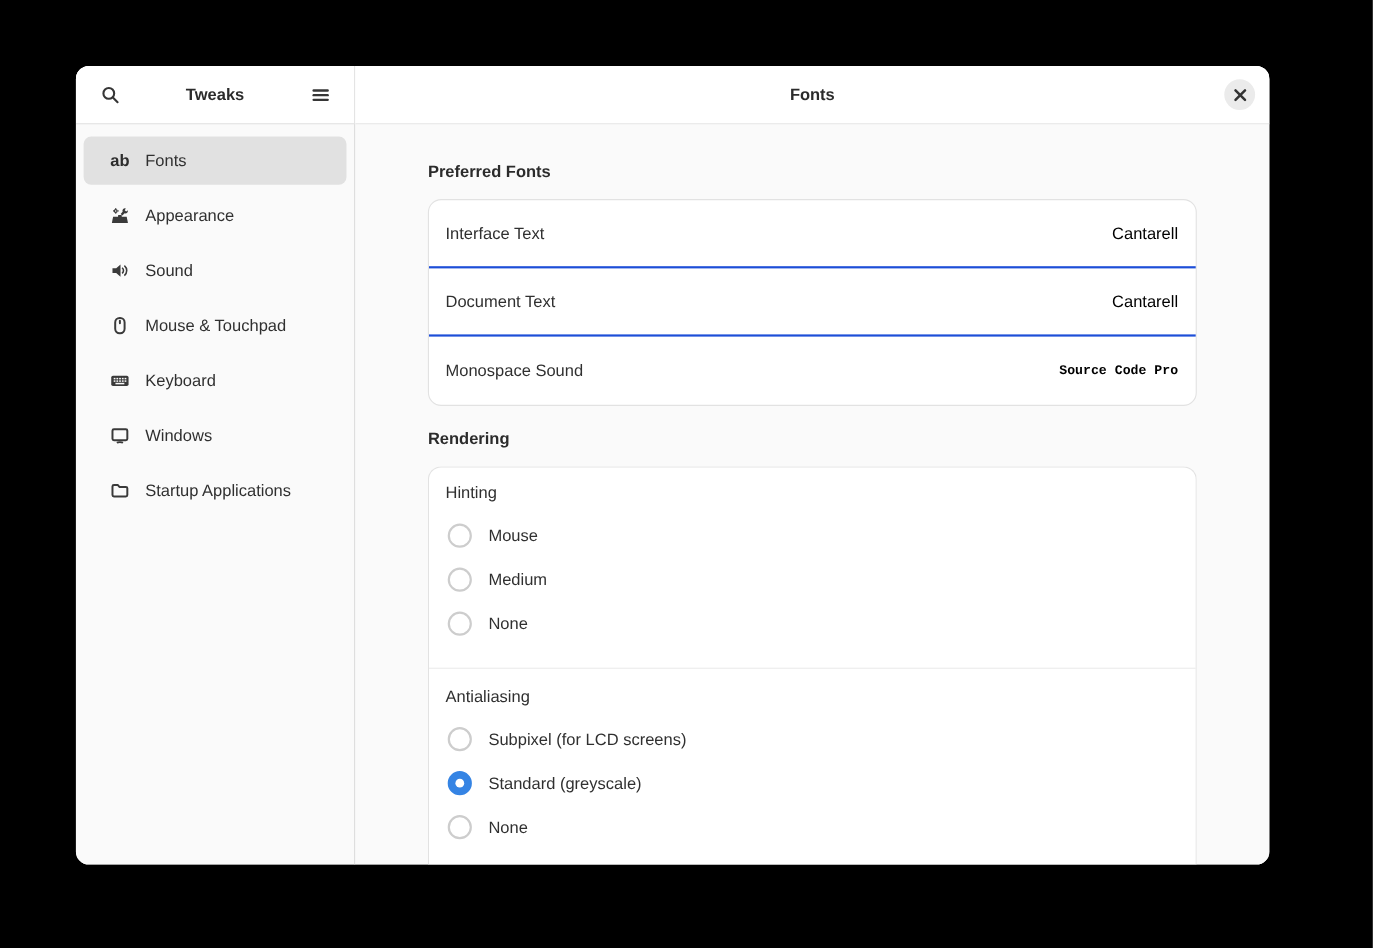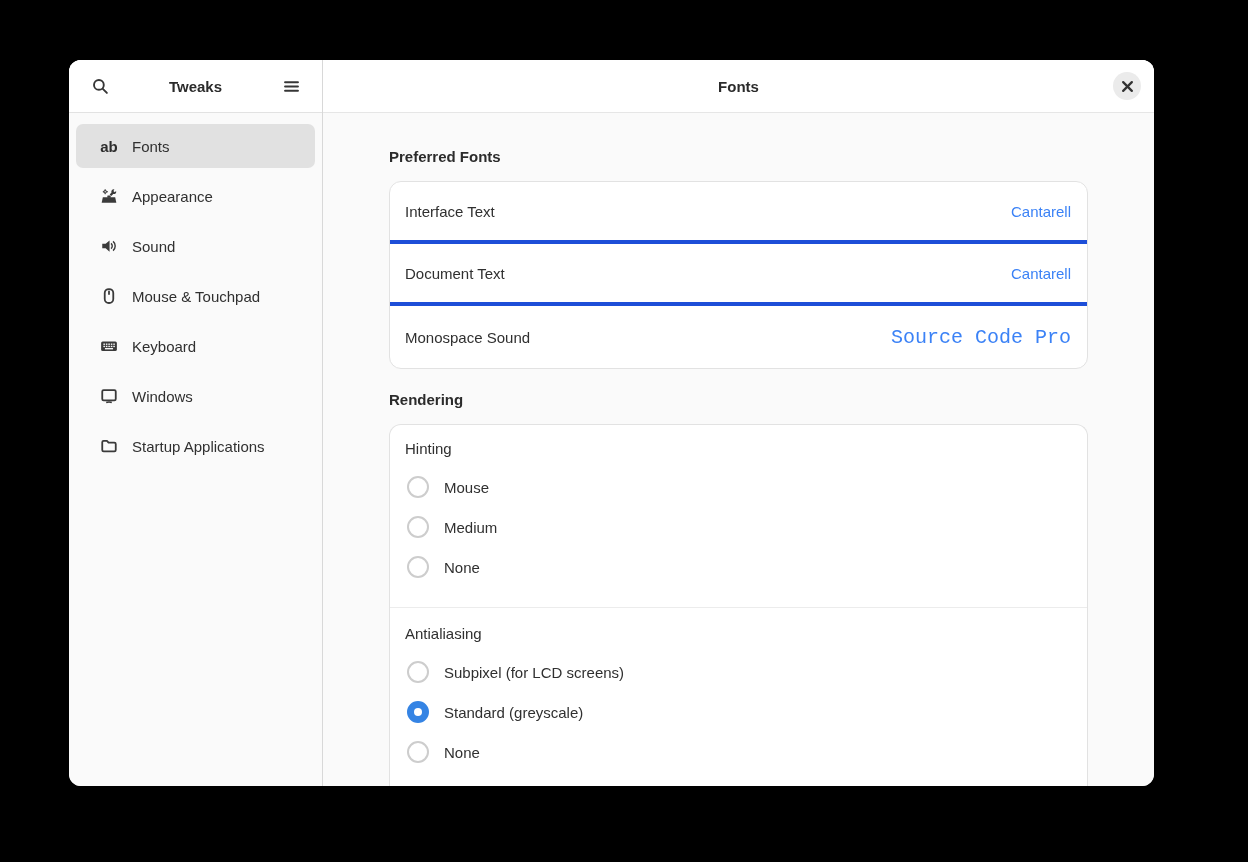--- a/index.html
+++ b/index.html
@@ -134,27 +134,27 @@
     border: 1px solid #e2e2e2;
     border-radius: 12px;
     margin-bottom: 22px;
   }
   .font-row {
     height: 62px;
     display: flex;
     align-items: center;
     justify-content: space-between;
     padding: 0 16px 0 15px;
-    border-bottom: 4px solid #1d4ed8;
+    border-bottom: 2px solid #1d4ed8;
     cursor: pointer;
   }
   .font-row:last-child { border-bottom: none; }
   .font-row-label { font-size: 15px; color: #303030; }
-  .font-row-value { font-size: 15px; color: #3b82f6; }
-  .font-row-value.mono { font-family: "Liberation Mono", "DejaVu Sans Mono", monospace; font-size: 20px; }
+  .font-row-value { font-size: 15px; color: #000000; }
+  .font-row-value.mono { font-family: "Liberation Mono", "DejaVu Sans Mono", monospace; font-size: 12px; font-weight: bold; }
 
   .rendering-card { border-radius: 12px 12px 0 0; border-bottom: none; margin-bottom: 0; }
   .radio-group { padding: 12px 0 20px 0; }
   .radio-group + .radio-group { border-top: 1px solid #ececec; padding-top: 14px; }
   .group-label {
     font-size: 15px;
     color: #303030;
     padding: 0 15px;
     height: 22px;
     display: flex;

